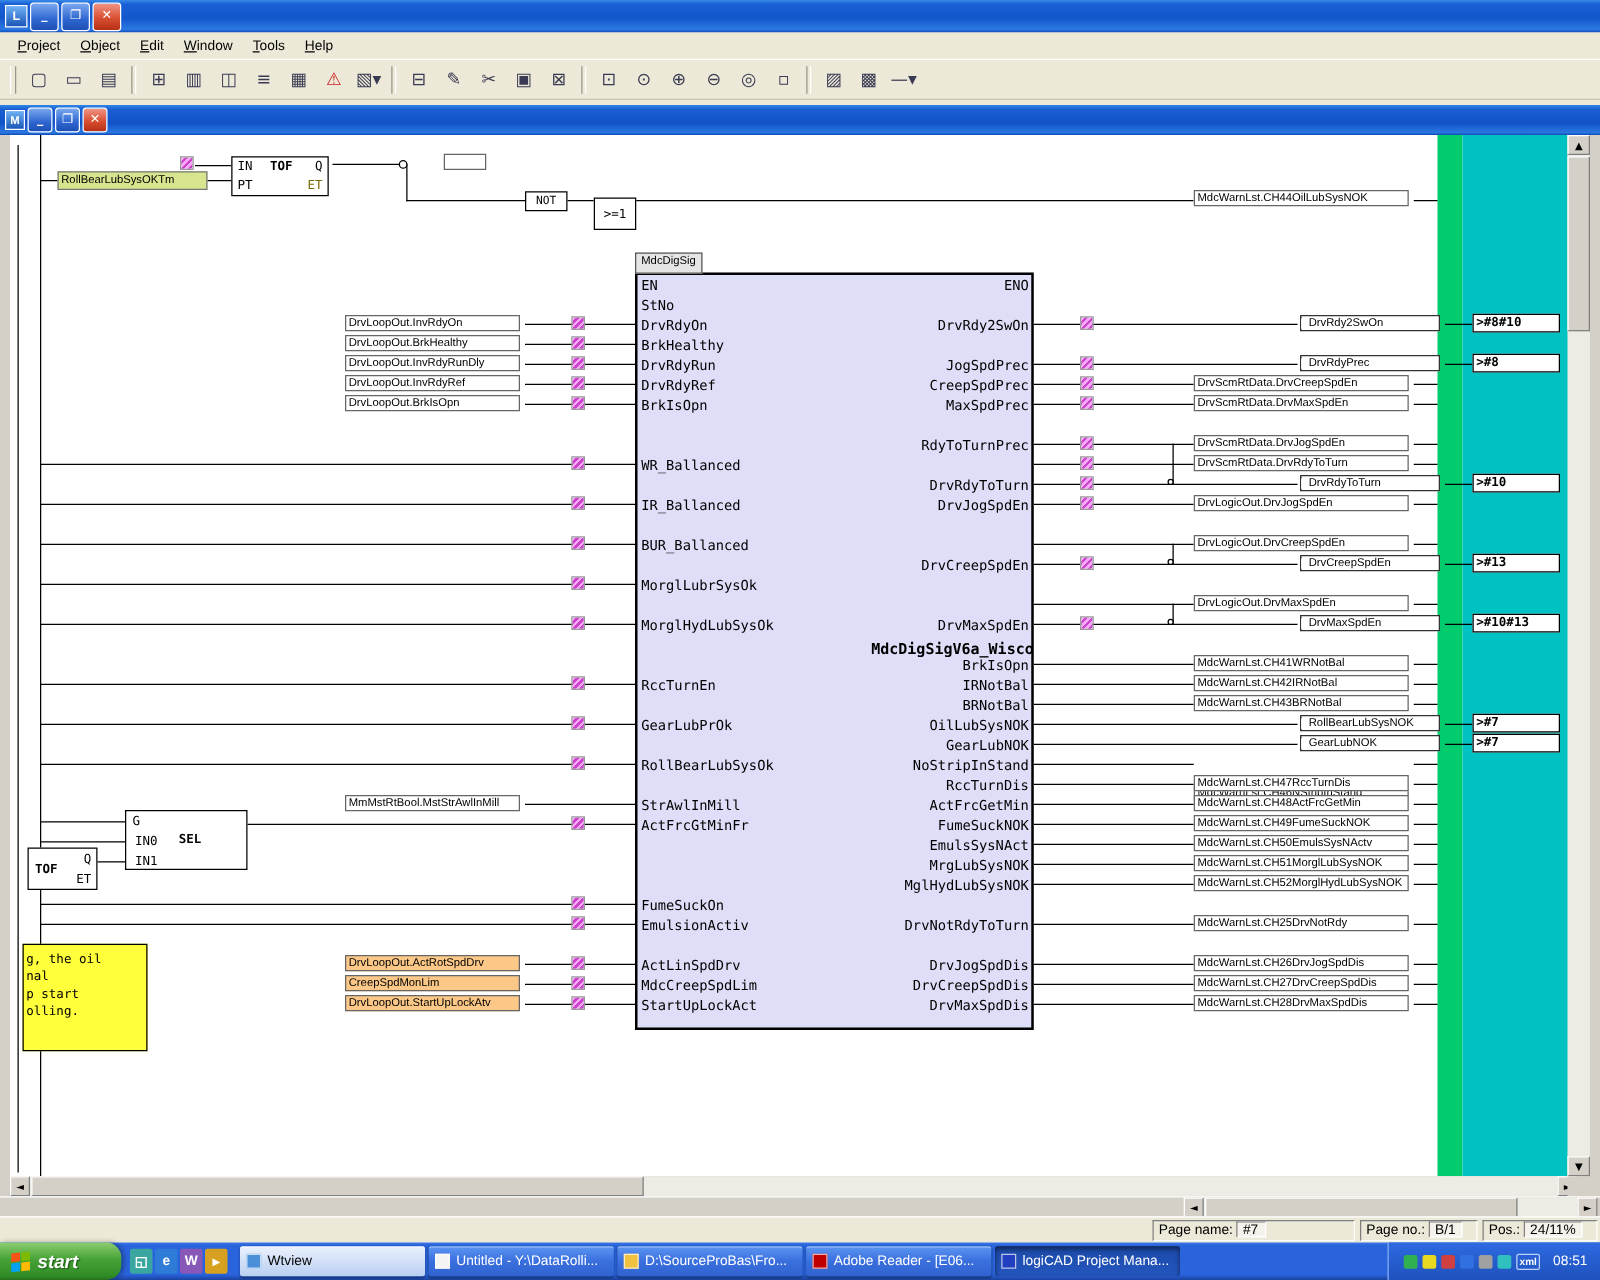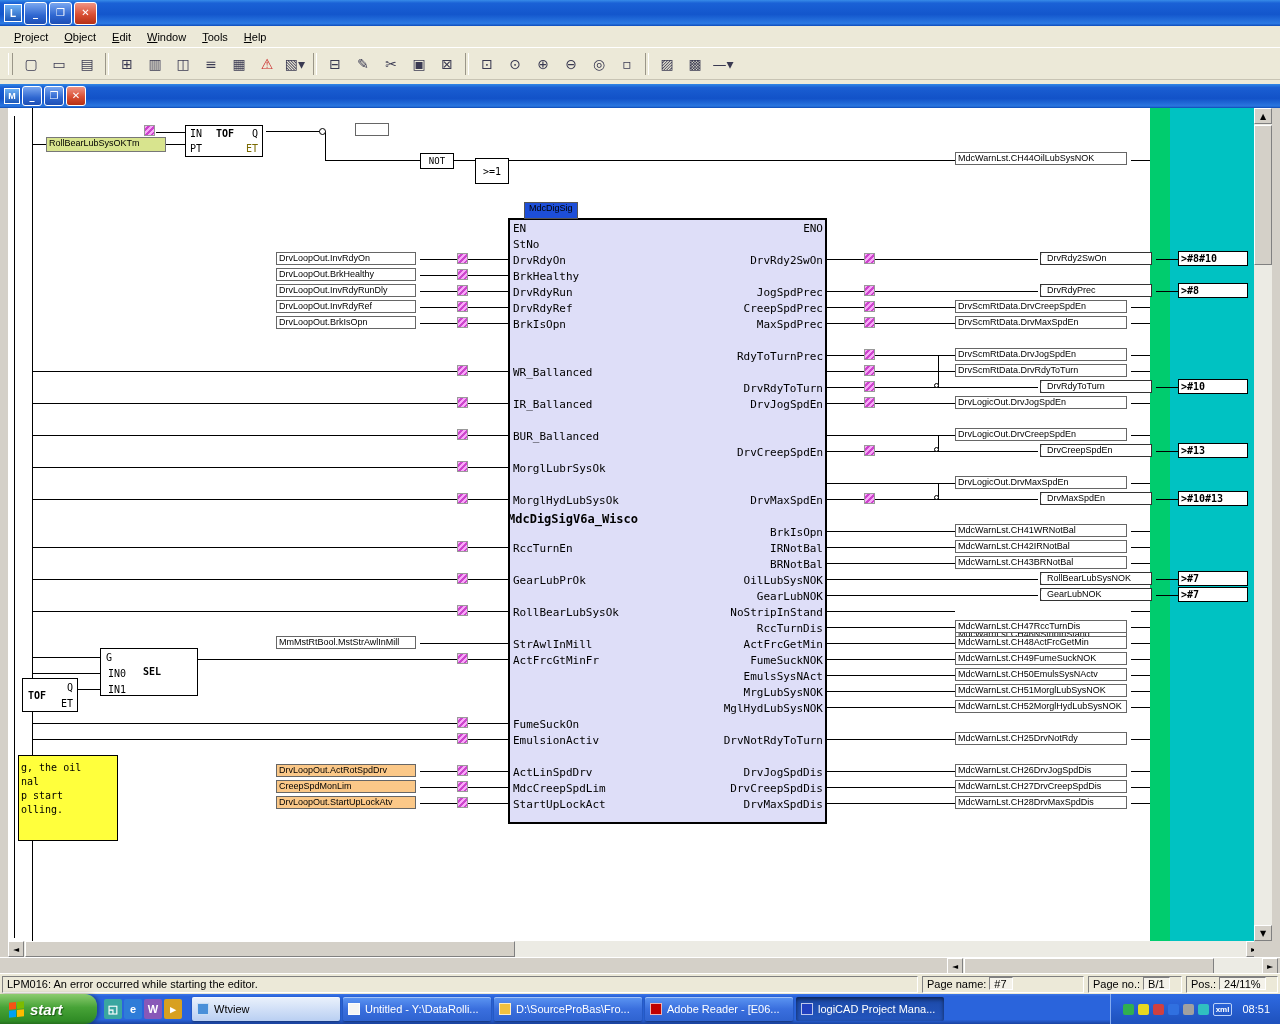--- a/index.html
+++ b/index.html
@@ -42,23 +42,23 @@
   #child-body{position:absolute;left:0;top:108px;width:1280px;height:865px;background:#D4D0C8}
   #canvas{position:absolute;left:8px;top:0;width:1254px;height:833px;background:#fff;overflow:hidden}
   .strip{position:absolute;top:0;height:833px;z-index:0}
 
   .wh{position:absolute;z-index:1;height:1px;background:#000}
   .wv{position:absolute;z-index:1;width:1px;background:#000}
   .cir{position:absolute;z-index:2;border:1px solid #000;border-radius:50%;background:#fff;box-sizing:border-box}
 
   #fblock{position:absolute;left:500px;top:110px;width:319px;height:606px;border:2px solid #000;
     background:#DEDEF8;box-sizing:border-box;z-index:2}
-  #fbtab{position:absolute;left:516px;top:94px;height:15px;line-height:14px;border:1px solid #555;background:#1d4ed8;
+  #fbtab{position:absolute;left:500px;top:94px;height:15px;line-height:14px;border:1px solid #555;background:#e5e5e5;
     font:9px "Liberation Sans",sans-serif;padding:0 4px;z-index:3;white-space:nowrap}
-  #fbname{position:absolute;left:500px;top:404px;width:319px;text-align:left;z-index:3;
+  #fbname{position:absolute;left:500px;top:404px;width:319px;text-align:right;z-index:3;
     font:bold 12px "DejaVu Sans Mono",monospace}
 
   .pin{position:absolute;z-index:3;font:11px "DejaVu Sans Mono",monospace;white-space:pre}
   .pL{left:505px}
   .pR{right:439px;text-align:right}
 
   .lab{position:absolute;z-index:3;height:13px;line-height:12px;border:1px solid #666;background:#fff;
     font:9px "Liberation Sans",sans-serif;padding:0 2px;white-space:nowrap;overflow:hidden;box-sizing:border-box}
   .lbL{left:268px;width:140px}
   .lbR{left:947px;width:172px}
@@ -466,21 +466,20 @@
   <div id="row2">
     <div id="row2sb">
       <div class="sbtn" style="left:0;top:0;width:16px;height:16px">◄</div>
       <div class="sthumb" style="left:17px;top:0;width:250px;height:16px"></div>
       <div class="sbtn" style="left:315px;top:0;width:16px;height:16px">►</div>
     </div>
   </div>
 </div>
 
 <div id="statusbar">
-  <div class="sp" style="left:2px;width:916px">LPM016: An error occurred while starting the editor.</div>
   <div class="sp" style="left:922px;width:162px">
     <span>Page name:</span><span class="spv">#7</span>
   </div>
   <div class="sp" style="left:1088px;width:94px">
     <span>Page no.:</span><span class="spv">B/1</span>
   </div>
   <div class="sp" style="left:1186px;width:92px">
     <span>Pos.:</span><span class="spv">24/11%</span>
   </div>
 </div>

